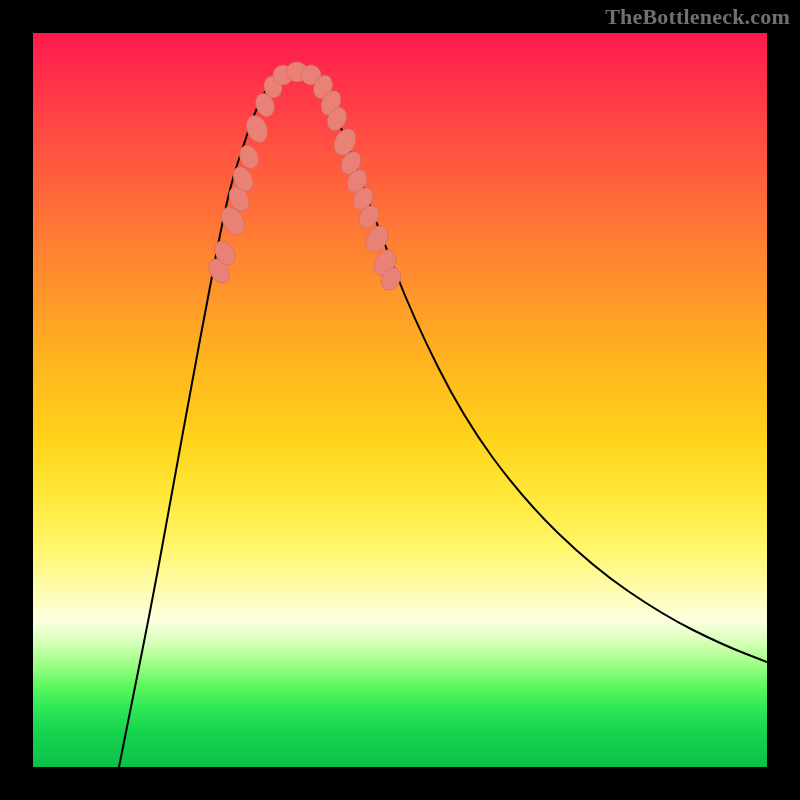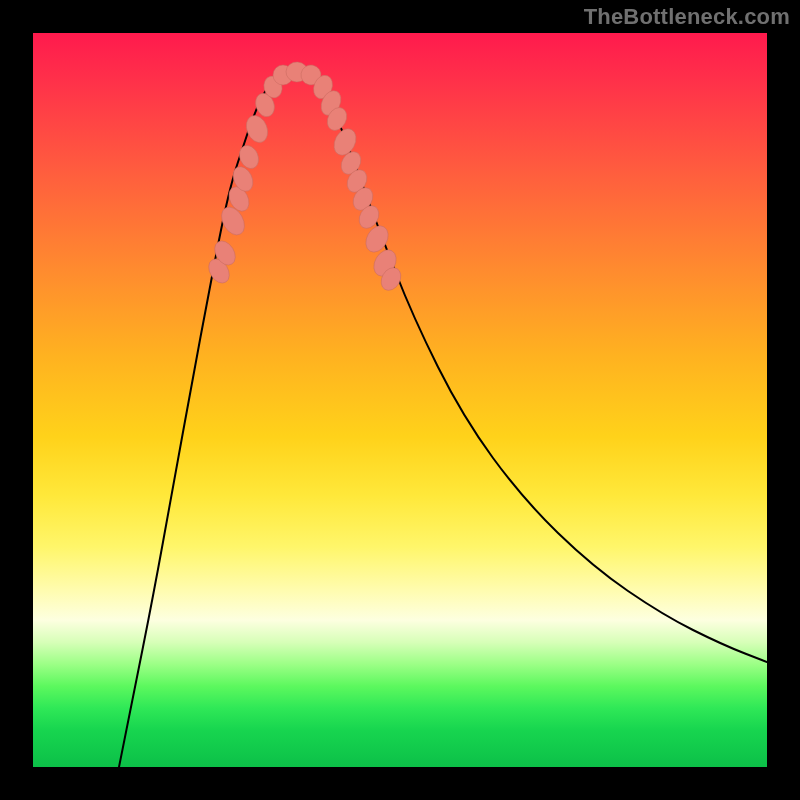--- a/index.html
+++ b/index.html
@@ -51,20 +51,21 @@
   .watermark {
     position: absolute;
     top: 4px;
     right: 10px;
     color: #707070;
     font-size: 22px;
     font-weight: 600;
     letter-spacing: 0.2px;
     user-select: none;
     z-index: 5;
+    font-family: Liberation Serif, serif;
   }
   svg.curves {
     position: absolute;
     inset: 0;
     width: 734px;
     height: 734px;
     z-index: 3;
   }
   .curve {
     fill: none;

